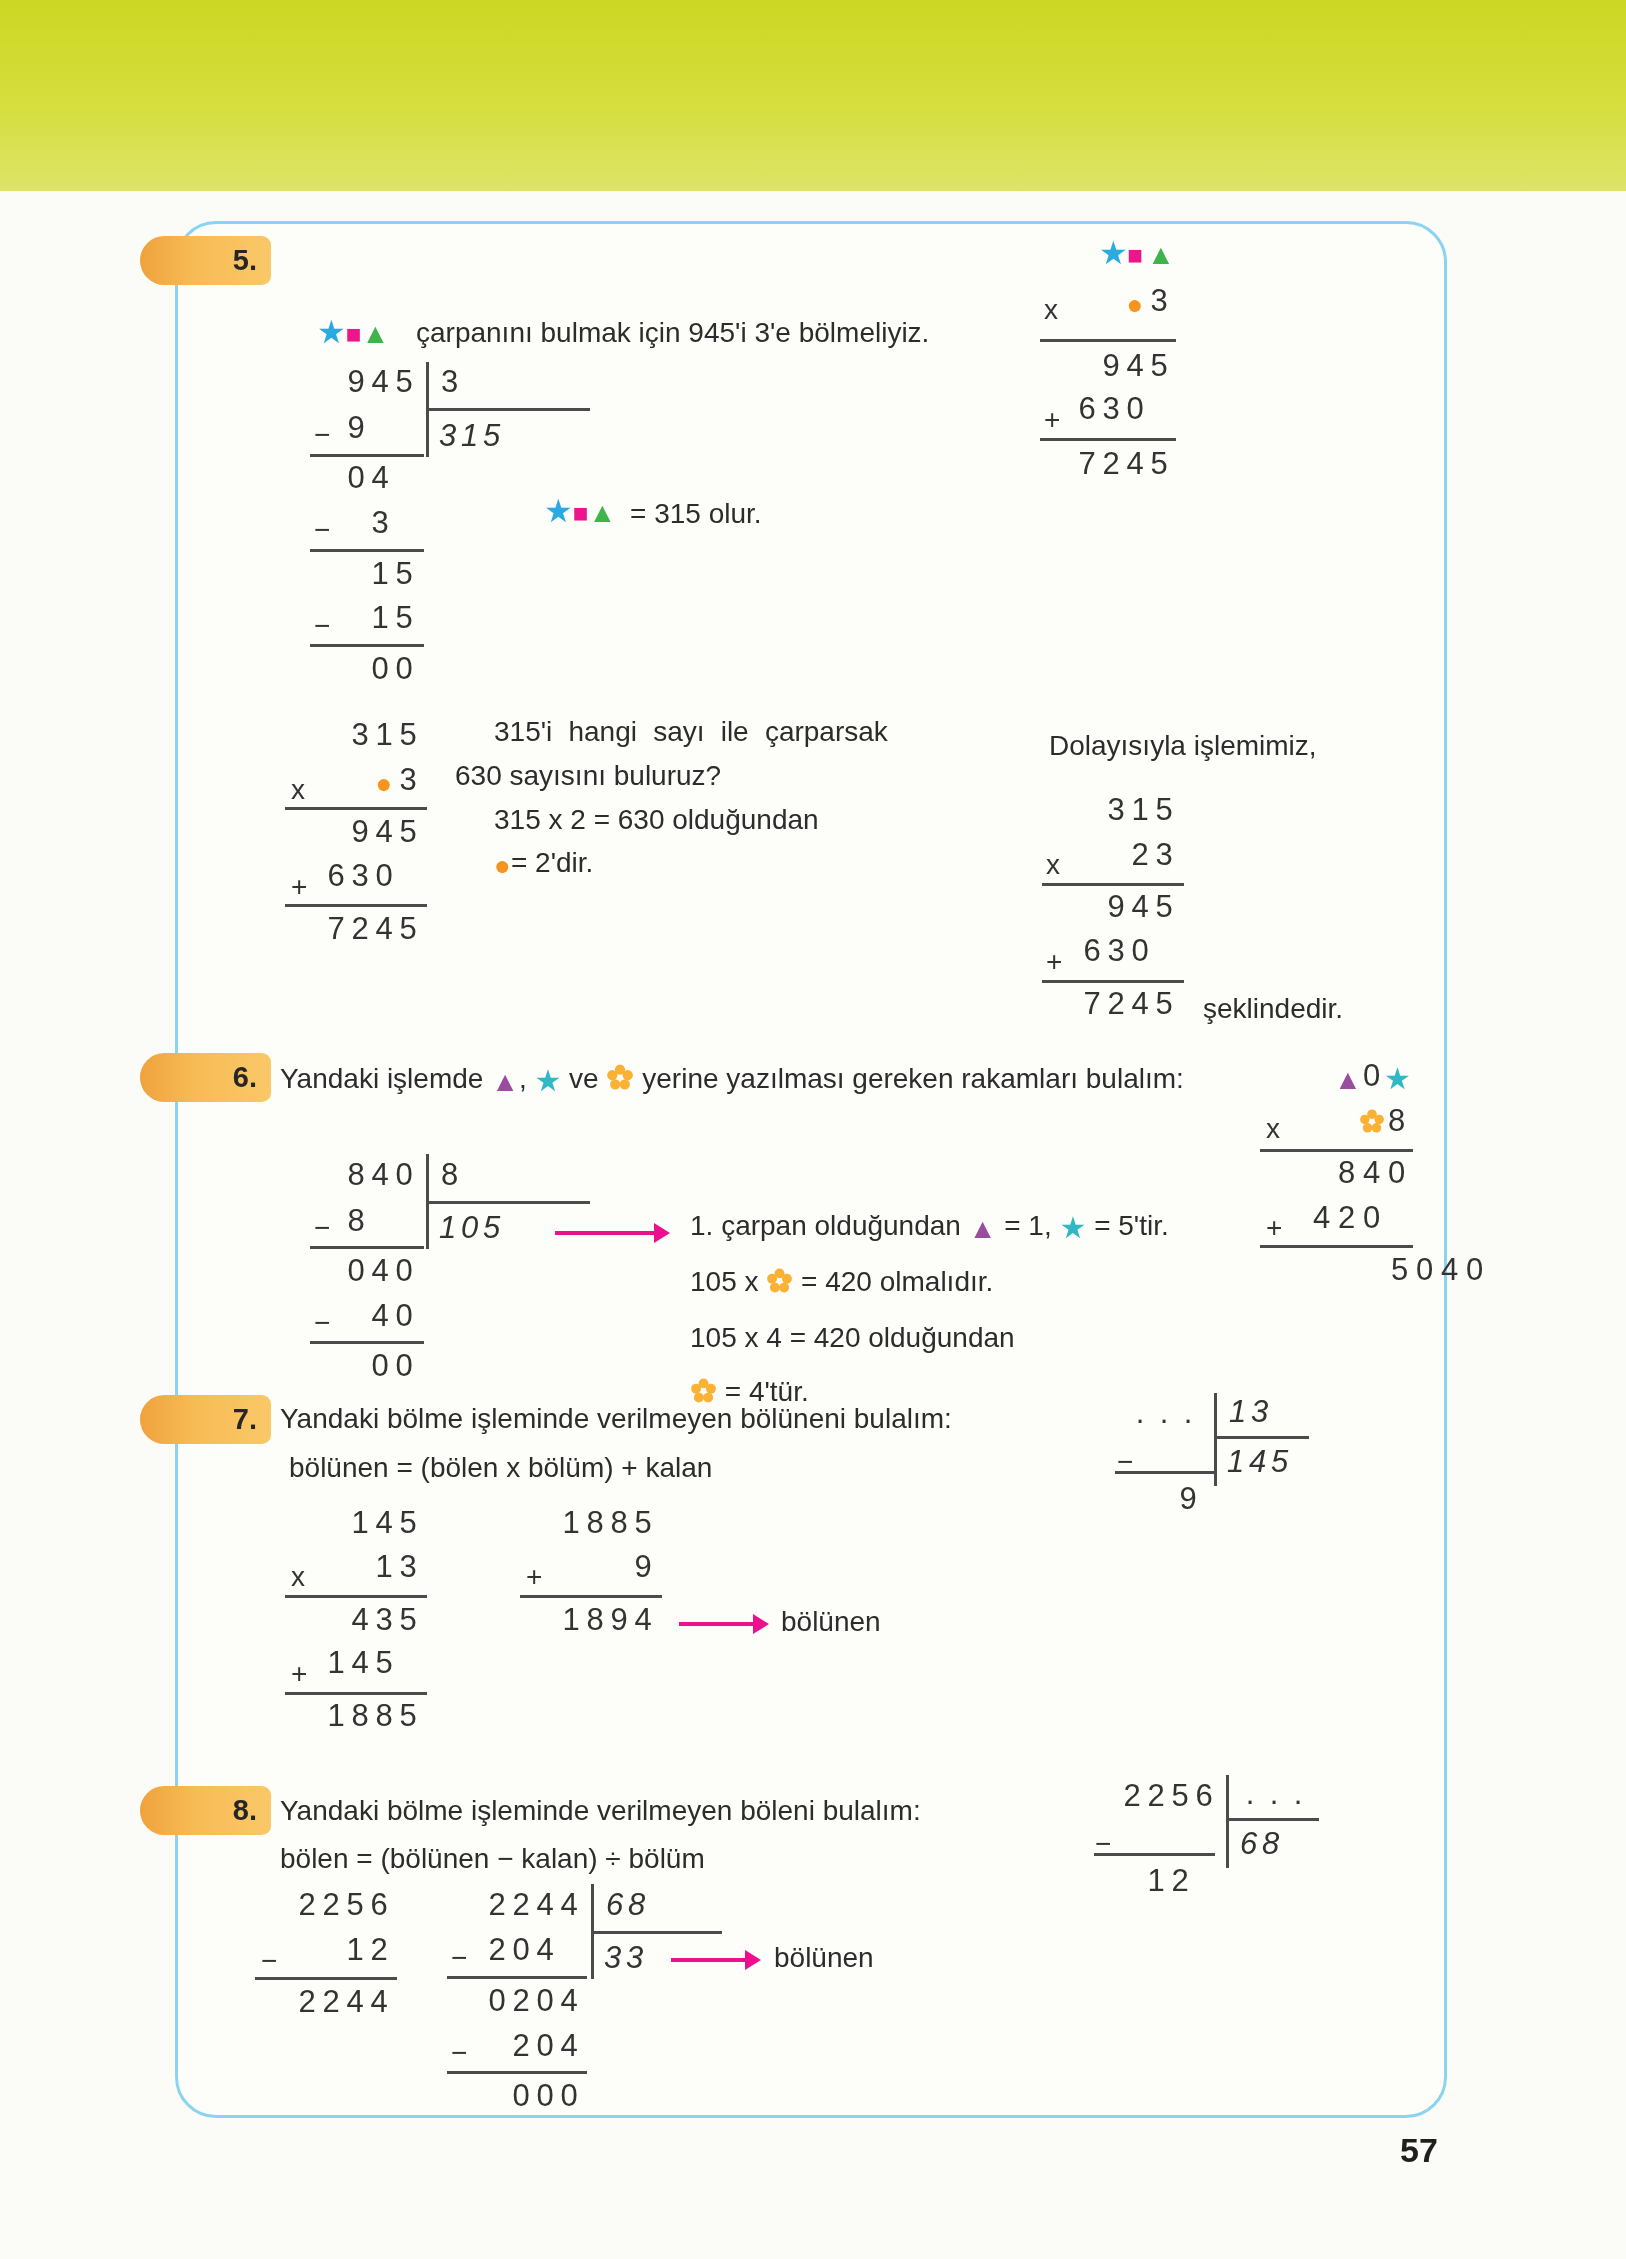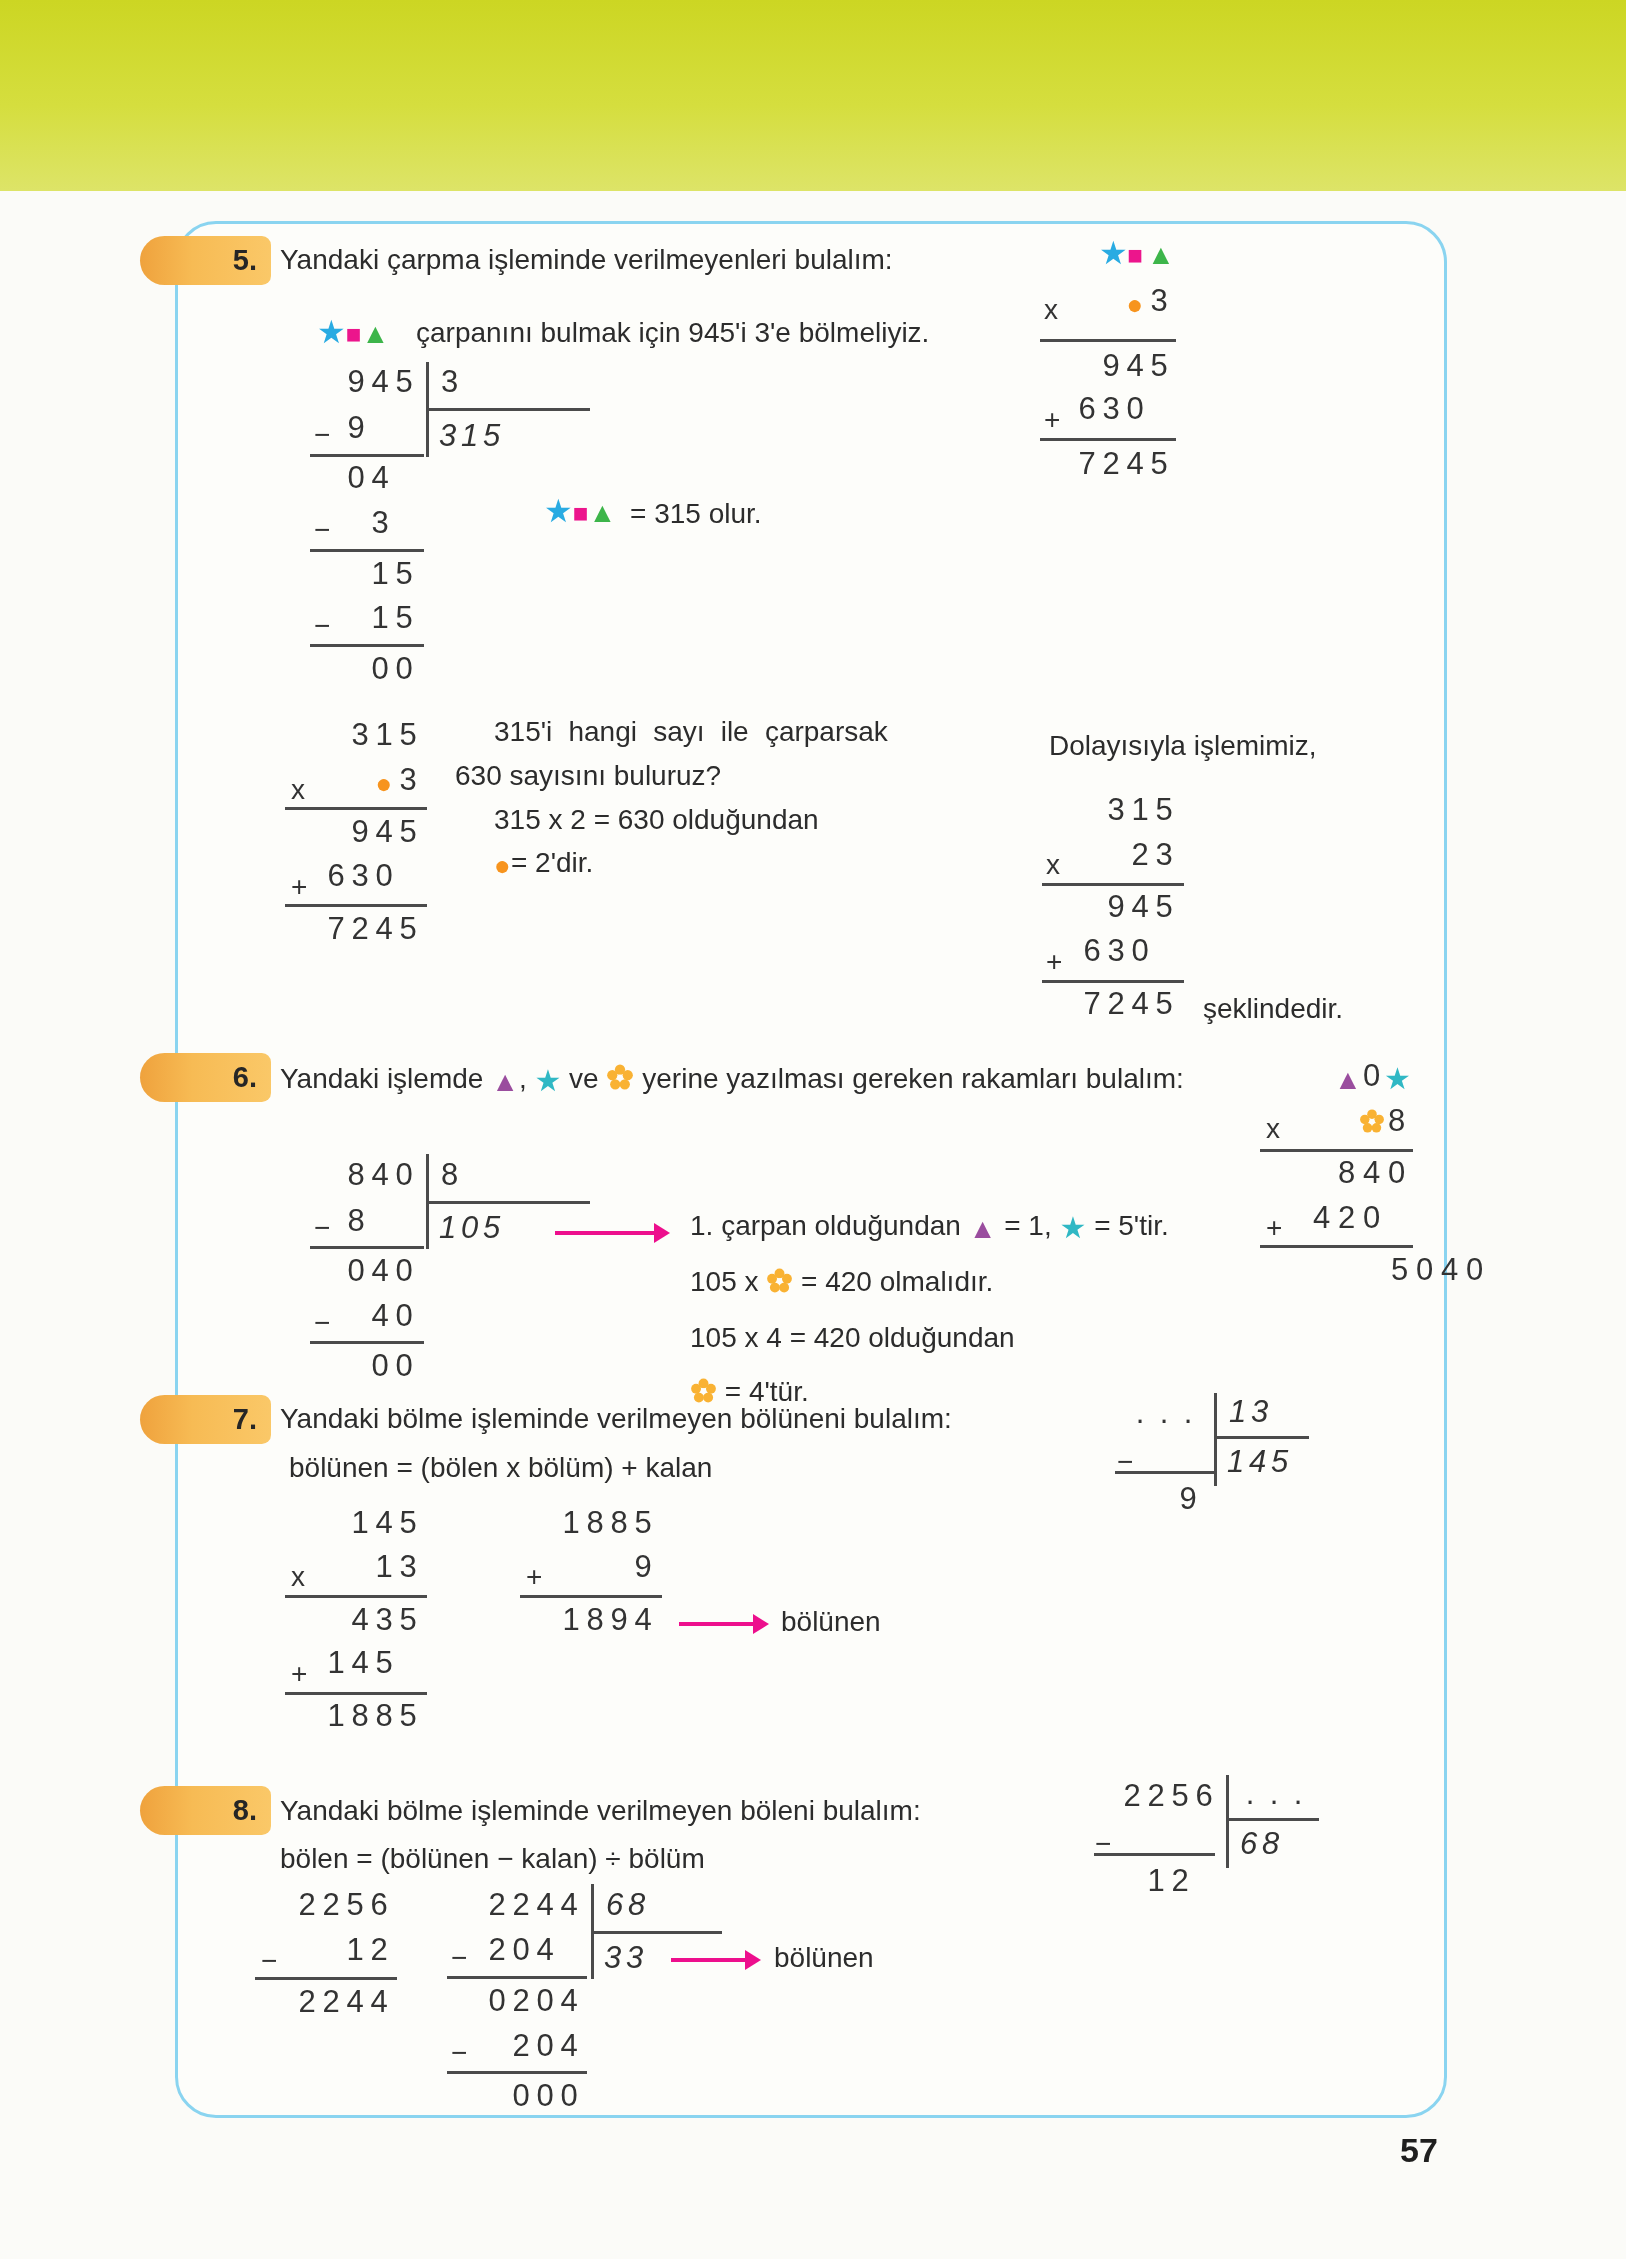--- a/index.html
+++ b/index.html
@@ -39,21 +39,20 @@
 </head>
 <body>
 
 <div class="page">
   <div class="header"></div>
   <div class="box"></div>
 
   <div class="badge" style="top:236px">
       <span>5.</span>
     </div>
-  <div class="txt" style="left:280px;top:242px">Yandaki çarpma işleminde verilmeyenleri bulalım:</div>
 
   <div class="math" style="left:1099px;top:234px"><span class="c"><span class="ic star5">★</span></span><span class="c"><span class="ic sq5">■</span></span><span class="c"><span class="ic tr5">▲</span></span></div>
   <div class="sign" style="left:1044px;top:296px">x</div>
   <div class="math" style="left:1075px;top:284px"><span class="c"></span><span class="c"></span><span class="c"><span class="ic circ">●</span></span><span class="c">3</span></div>
   <div class="rule" style="left:1040px;top:339px;width:136px"></div>
   <div class="math" style="left:1075px;top:349px"><span class="c"></span><span class="c">9</span><span class="c">4</span><span class="c">5</span></div>
   <div class="sign" style="left:1044px;top:406px">+</div>
   <div class="math" style="left:1075px;top:392px"><span class="c">6</span><span class="c">3</span><span class="c">0</span><span class="c"></span></div>
   <div class="rule" style="left:1040px;top:438px;width:136px"></div>
   <div class="math" style="left:1075px;top:447px"><span class="c">7</span><span class="c">2</span><span class="c">4</span><span class="c">5</span></div>

